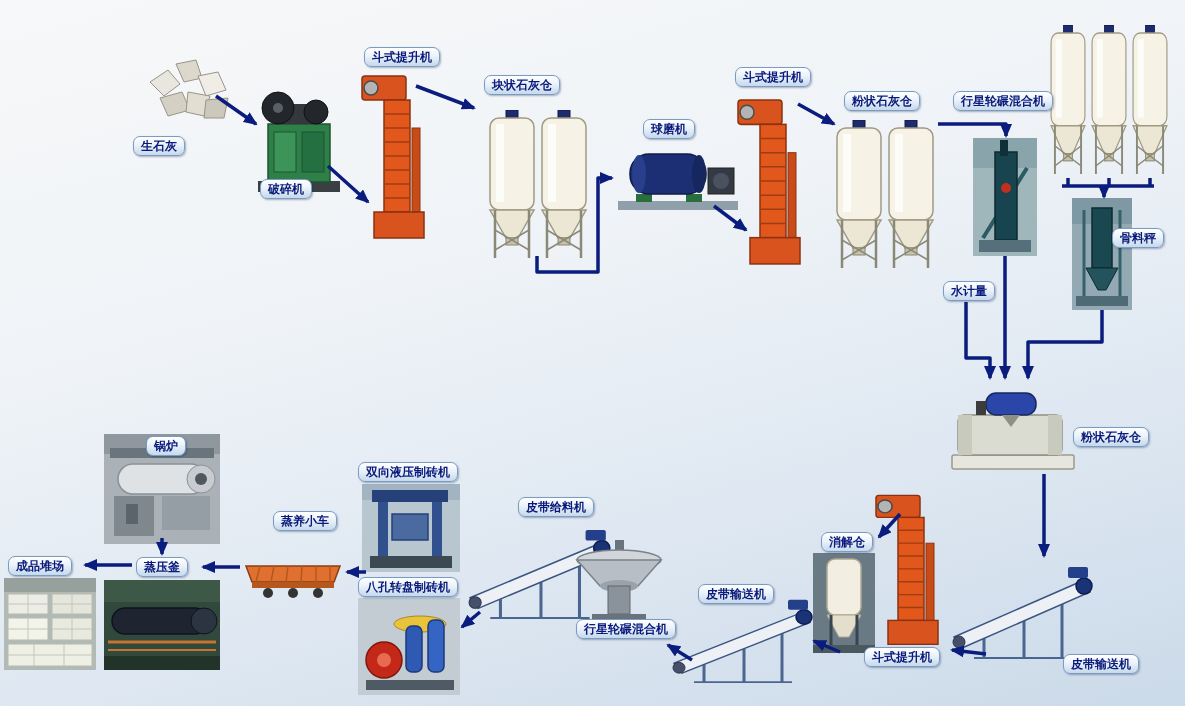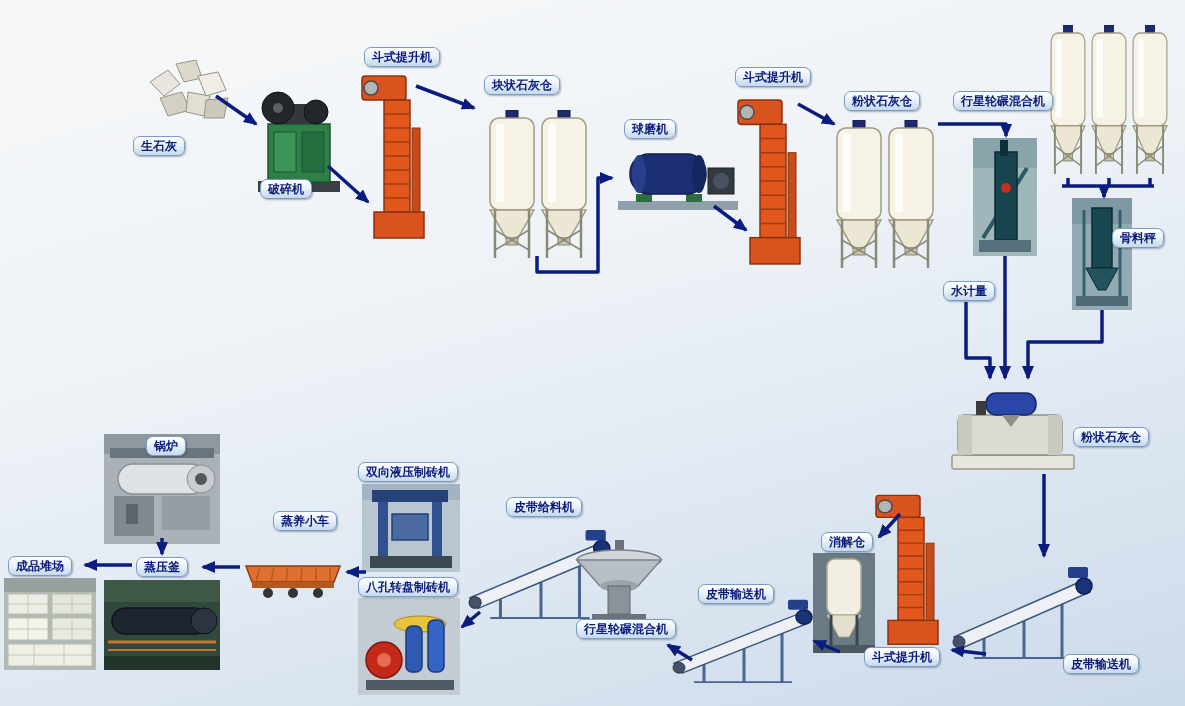--- a/index.html
+++ b/index.html
@@ -330,32 +330,32 @@
       <line x1="240" y1="567" x2="203" y2="567" marker-end="url(#ah)"></line>
       <line x1="162" y1="538" x2="162" y2="554" marker-end="url(#ah)"></line>
       <line x1="132" y1="565" x2="85" y2="565" marker-end="url(#ah)"></line>
     </g>
   </svg>
 
   <div class="lbl" style="left:133px;top:136px">生石灰</div>
   <div class="lbl" style="left:260px;top:179px">破碎机</div>
   <div class="lbl" style="left:364px;top:47px">斗式提升机</div>
   <div class="lbl" style="left:484px;top:75px">块状石灰仓</div>
-  <div class="lbl" style="left:624px;top:119px">球磨机</div>
+  <div class="lbl" style="left:643px;top:119px">球磨机</div>
   <div class="lbl" style="left:735px;top:67px">斗式提升机</div>
   <div class="lbl" style="left:844px;top:91px">粉状石灰仓</div>
   <div class="lbl" style="left:953px;top:91px">行星轮碾混合机</div>
   <div class="lbl" style="left:1112px;top:228px">骨料秤</div>
   <div class="lbl" style="left:943px;top:281px">水计量</div>
   <div class="lbl" style="left:1073px;top:427px">粉状石灰仓</div>
   <div class="lbl" style="left:821px;top:532px">消解仓</div>
   <div class="lbl" style="left:864px;top:647px">斗式提升机</div>
   <div class="lbl" style="left:1063px;top:654px">皮带输送机</div>
   <div class="lbl" style="left:698px;top:584px">皮带输送机</div>
-  <div class="lbl" style="left:506px;top:497px">皮带给料机</div>
+  <div class="lbl" style="left:518px;top:497px">皮带给料机</div>
   <div class="lbl" style="left:576px;top:619px">行星轮碾混合机</div>
   <div class="lbl" style="left:358px;top:462px">双向液压制砖机</div>
   <div class="lbl" style="left:358px;top:577px">八孔转盘制砖机</div>
   <div class="lbl" style="left:273px;top:511px">蒸养小车</div>
   <div class="lbl" style="left:136px;top:557px">蒸压釜</div>
   <div class="lbl" style="left:146px;top:436px">锅炉</div>
   <div class="lbl" style="left:8px;top:556px">成品堆场</div>
 
 </div>
 

